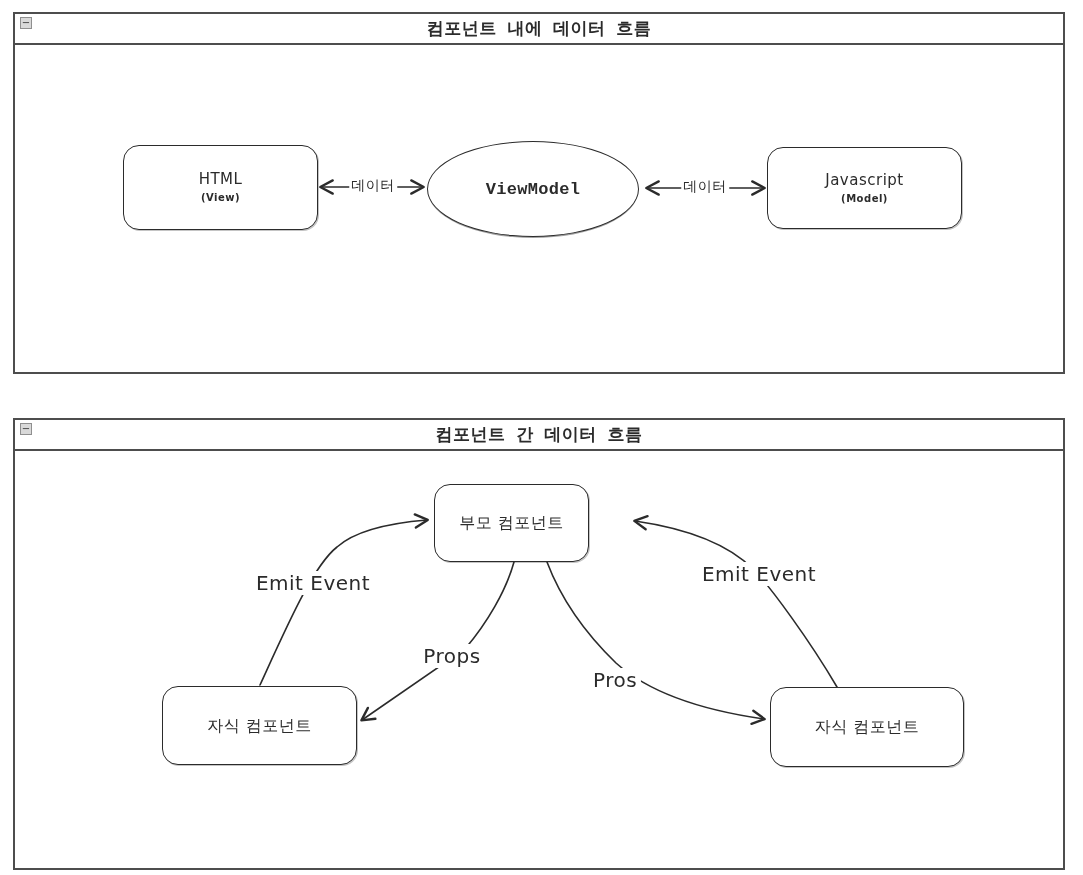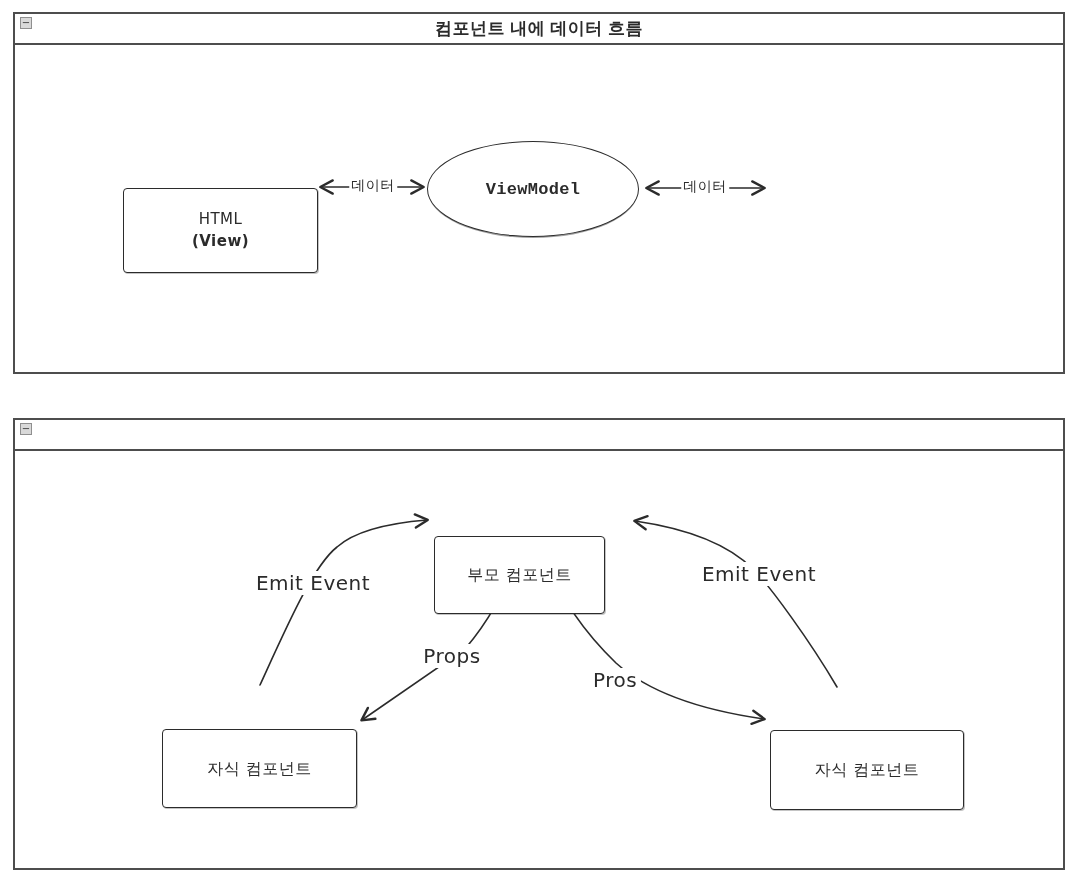--- a/index.html
+++ b/index.html
@@ -26,50 +26,49 @@
   }
   .panel-1{left:13px;top:12px;width:1052px;height:362px;}
   .panel-2{left:13px;top:418px;width:1052px;height:452px;}
   .titlebar{
     position:relative;
     height:31px;
     border-bottom:2px solid var(--panel-border);
     display:flex;align-items:center;justify-content:center;
   }
   .title{
-    font-family:Liberation Sans, sans-serif;
+    font-family:Liberation Mono, monospace;
     font-size:17px;font-weight:700;letter-spacing:0.5px;
   }
   .collapse-btn{
     position:absolute;left:5px;top:3px;
     width:12px;height:12px;
     background:var(--collapse-bg);
     border:1px solid var(--collapse-border);
     display:flex;align-items:center;justify-content:center;
     font-size:10px;line-height:1;color:#333;
     cursor:default;
   }
   .content{
     position:absolute;left:0;right:0;bottom:0;top:31px;
   }
   .edges{position:absolute;left:0;top:0;pointer-events:none;}
   .edge{fill:none;stroke:var(--stroke);stroke-width:1.6px;stroke-linecap:round;}
   .mk{fill:none;stroke:var(--stroke);stroke-width:1.6px;stroke-linecap:round;stroke-linejoin:round;}
   .node{
     position:absolute;
     border:1.7px solid var(--stroke);
-    border-radius:4px;
+    border-radius:16px;
     background:var(--background);
     display:flex;flex-direction:column;align-items:center;justify-content:center;
     line-height:1.45;
     box-shadow:1px 1px 0 0 rgba(43,43,43,0.28);
-    margin-top:43px;
   }
   .node .l1{font-size:15px;letter-spacing:0.5px;}
-  .node .l2{font-size:15px;font-weight:700;letter-spacing:0.5px;}
+  .node .l2{font-size:10px;font-weight:700;letter-spacing:0.5px;}
   .node .ko{font-size:16px;letter-spacing:0.5px;}
   .ellipse{
     position:absolute;
     border:1.8px solid var(--stroke);
     border-radius:50%;
     background:var(--background);
     display:flex;align-items:center;justify-content:center;
     box-shadow:0 2px 0 -1px rgba(43,43,43,0.45);
   }
   .ellipse .vm{font-size:17px;font-weight:600;letter-spacing:0.3px;}
@@ -109,47 +108,52 @@
 
       <div class="node" style="left:108px;top:100px;width:195px;height:85px;">
         <span class="l1">HTML</span>
         <span class="l2">(View)</span>
       </div>
 
       <div class="ellipse" style="left:412px;top:96px;width:212px;height:96px;font-family:Liberation Mono, monospace;">
         <span class="vm">ViewModel</span>
       </div>
 
+      <div class="node" style="left:752px;top:102px;width:195px;height:82px;">
+        <span class="l1">Javascript</span>
+        <span class="l2">(Model)</span>
+      </div>
 
       <div class="edge-label small" style="left:358px;top:141px;">데이터</div>
       <div class="edge-label small" style="left:690px;top:142px;">데이터</div>
     </div>
   </section>
 
   <section class="panel panel-2">
     <div class="titlebar">
       <div class="collapse-btn">
         <span>−</span>
       </div>
+      <div class="title">컴포넌트 간 데이터 흐름</div>
     </div>
     <div class="content">
 
       <svg class="edges" width="1052" height="421" viewBox="0 0 1052 421">
         <defs>
           <marker id="ah2" viewBox="0 0 12 12" refX="10" refY="6" markerWidth="11" markerHeight="11" orient="auto-start-reverse">
             <path class="mk" d="M2,1.5 L10.5,6 L2,10.5"></path>
           </marker>
         </defs>
         <path class="edge" d="M245,234 C272,175 298,115 322,96 C340,80 375,72 412,69" marker-end="url(#ah2)"></path>
         <path class="edge" d="M822,236 C795,190 755,135 738,118 C715,95 675,78 620,70" marker-end="url(#ah2)"></path>
         <path class="edge" d="M499,111 C491,140 472,172 450,198 L347,269" marker-end="url(#ah2)"></path>
         <path class="edge" d="M532,111 C546,148 570,182 601,212 C640,247 700,261 749,268" marker-end="url(#ah2)"></path>
       </svg>
 
-      <div class="node" style="left:419px;top:42px;width:171px;height:78px;">
+      <div class="node" style="left:419px;top:33px;width:155px;height:78px;">
         <span class="ko">부모 컴포넌트</span>
       </div>
 
       <div class="node" style="left:147px;top:235px;width:195px;height:79px;">
         <span class="ko">자식 컴포넌트</span>
       </div>
 
       <div class="node" style="left:755px;top:236px;width:194px;height:80px;">
         <span class="ko">자식 컴포넌트</span>
       </div>

